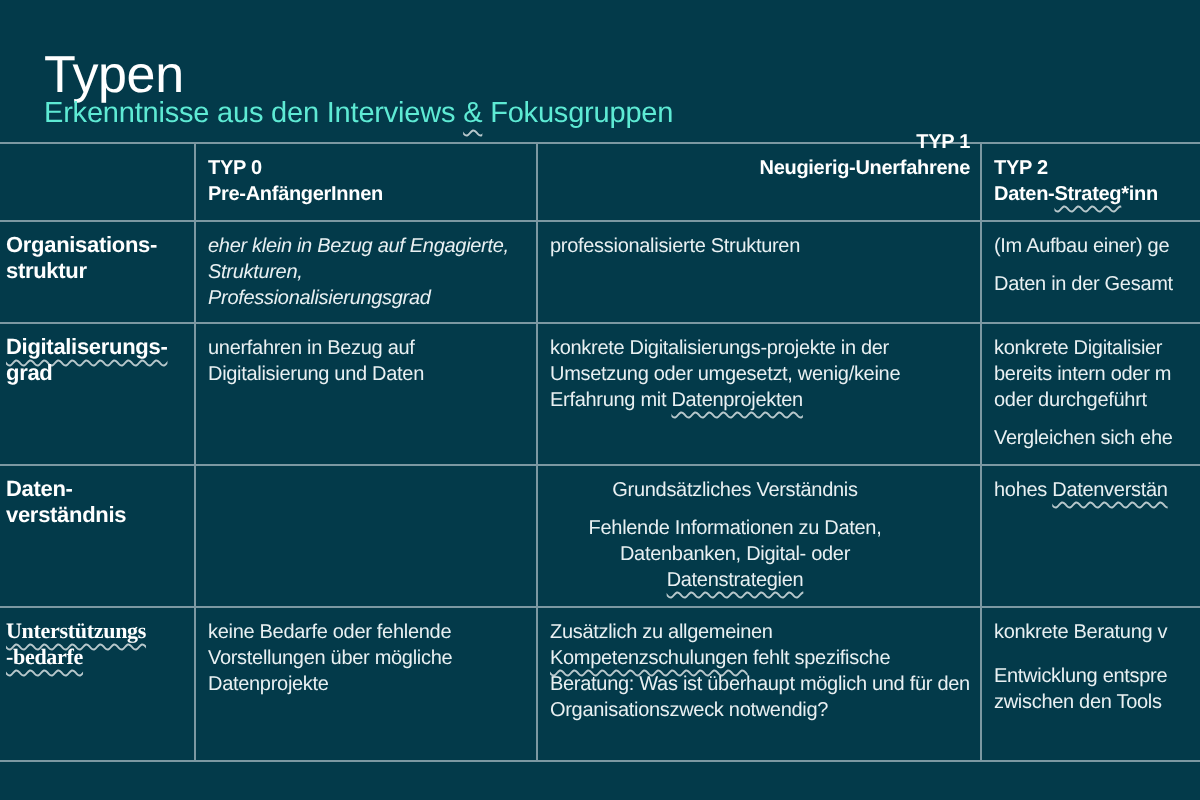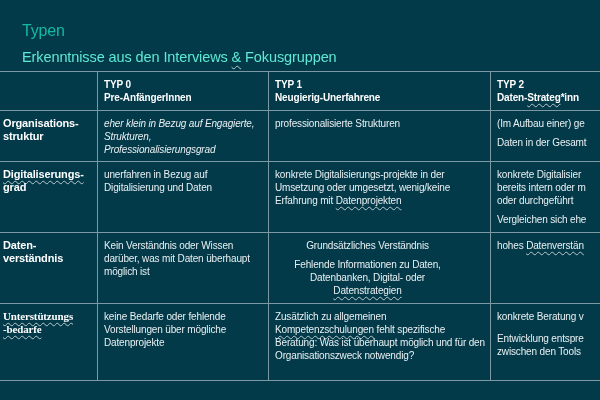--- a/index.html
+++ b/index.html
@@ -16,22 +16,22 @@
       position: relative;
       width: 600px;
       height: 400px;
       background: #033a4a;
       overflow: hidden;
     }
     .title {
       position: absolute;
       left: 22px;
       top: 22px;
-      font-size: 16px;
-      color: #14b8a6;
+      font-size: 26px;
+      color: #ffffff;
       letter-spacing: -0.2px;
     }
     .subtitle {
       position: absolute;
       left: 22px;
       top: 49px;
       font-size: 14.5px;
       color: #5eead4;
       letter-spacing: -0.1px;
     }
@@ -99,21 +99,21 @@
   <div class="hline" style="top:303px"></div>
   <div class="hline" style="top:380px"></div>
   <div class="vline" style="left:97px"></div>
   <div class="vline" style="left:268px"></div>
   <div class="vline" style="left:490px"></div>
 
   <div class="cell hdr" style="left:104px; top:78px; width:160px;">
     <div>TYP 0</div>
     <div>Pre-AnfängerInnen</div>
   </div>
-  <div class="cell hdr" style="left:275px; top:78px; width:210px;">
+  <div class="cell hdr" style="left:275px; top:65px; width:210px;text-align:right;">
     <div>TYP 1</div>
     <div>Neugierig-Unerfahrene</div>
   </div>
   <div class="cell hdr" style="left:497px; top:78px; width:140px; white-space:nowrap;">
     <div>TYP 2</div>
     <div><span>Daten-</span><span class="wavy">Strateg</span><span>*inn</span></div>
   </div>
 
   <div class="cell rowlabel" style="left:3px; top:117px; width:92px;">
     <div>Organisations-</div>
@@ -142,23 +142,20 @@
   </div>
   <div class="cell" style="left:497px; top:168px; width:110px;">
     <p>konkrete Digitalisier bereits intern oder m oder durchgeführt</p>
     <p style="white-space:nowrap">Vergleichen sich ehe</p>
   </div>
 
   <div class="cell rowlabel" style="left:3px; top:239px; width:92px;">
     <div>Daten-</div>
     <div>verständnis</div>
   </div>
-  <div class="cell" style="left:104px; top:239px; width:160px;">
-    <p>Kein Verständnis oder Wissen darüber, was mit Daten überhaupt möglich ist</p>
-  </div>
   <div class="cell" style="left:275px; top:239px; width:185px;text-align:center;">
     <p>Grundsätzliches Verständnis</p>
     <p class="tight"><span>Fehlende Informationen zu Daten, Datenbanken, Digital- oder </span><span class="wavy">Datenstrategien</span></p>
   </div>
   <div class="cell" style="left:497px; top:239px; width:140px; white-space:nowrap;">
     <p><span>hohes </span><span class="wavy">Datenverstän</span></p>
   </div>
 
   <div class="cell rowlabel" style="left:3px; top:310px; width:92px;font-family:Liberation Serif, serif;">
     <div class="wavy">Unterstützungs</div>

